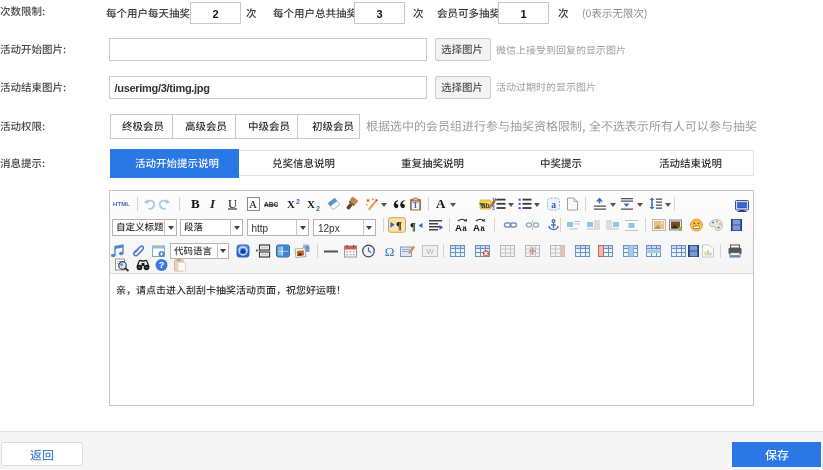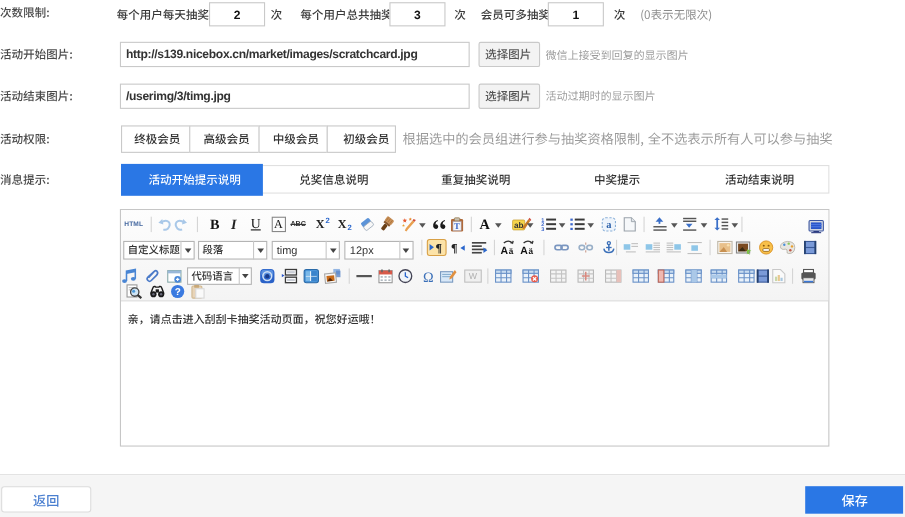--- a/index.html
+++ b/index.html
@@ -72,21 +72,20 @@
 <div style="position:absolute;left:0.0px;top:44.25px;line-height:0"><svg width="66.1" height="13.1" viewBox="0 0 66.1 13.1" style="display:inline-block;vertical-align:middle;overflow:visible;" fill="#4a4a4a">
         <path transform="translate(0.0,9.2)" d="M0.9 -8C1.5 -7.7 2.4 -7.2 2.9 -6.9L3.4 -7.7C3 -7.9 2.1 -8.4 1.5 -8.7ZM0.4 -5.1C1 -4.8 1.9 -4.3 2.4 -4L2.9 -4.8C2.5 -5.1 1.6 -5.6 1 -5.8ZM0.6 0.1 1.4 0.8C2.1 -0.2 2.8 -1.5 3.3 -2.6L2.6 -3.3C2 -2.1 1.2 -0.7 0.6 0.1ZM3.4 -5.8V-4.8H6.3V-3.3H4.1V0.9H5V0.4H8.5V0.8H9.5V-3.3H7.3V-4.8H10.1V-5.8H7.3V-7.5C8.2 -7.6 9 -7.8 9.7 -8.1L8.9 -8.8C7.7 -8.4 5.7 -8.1 3.9 -7.9C4 -7.7 4.1 -7.3 4.1 -7C4.9 -7.1 5.6 -7.2 6.3 -7.3V-5.8ZM5 -0.5V-2.4H8.5V-0.5Z"></path>
         <path transform="translate(10.5,9.2)" d="M0.9 -8V-7.1H5V-8ZM6.7 -8.7C6.7 -7.9 6.7 -7.2 6.7 -6.5H5.3V-5.5H6.6C6.5 -3.2 6.1 -1.2 4.7 0.1C5 0.3 5.3 0.6 5.5 0.9C7 -0.6 7.5 -2.9 7.6 -5.5H9C8.9 -2 8.7 -0.7 8.5 -0.4C8.4 -0.2 8.3 -0.2 8.1 -0.2C7.9 -0.2 7.4 -0.2 6.8 -0.2C7 0 7.1 0.4 7.1 0.7C7.6 0.8 8.2 0.8 8.5 0.7C8.9 0.7 9.1 0.6 9.3 0.3C9.7 -0.2 9.8 -1.7 10 -6C10 -6.2 10 -6.5 10 -6.5H7.6C7.7 -7.2 7.7 -7.9 7.7 -8.7ZM0.9 -0.3C1.2 -0.5 1.6 -0.6 4.4 -1.3L4.6 -0.7L5.4 -1C5.3 -1.7 4.8 -2.9 4.4 -3.8L3.6 -3.6C3.8 -3.2 4 -2.6 4.1 -2.1L2 -1.7C2.3 -2.6 2.7 -3.6 3 -4.6H5.2V-5.6H0.5V-4.6H1.9C1.7 -3.5 1.3 -2.3 1.1 -2C1 -1.6 0.8 -1.3 0.6 -1.2C0.7 -1 0.9 -0.5 0.9 -0.3Z"></path>
         <path transform="translate(21.0,9.2)" d="M6.7 -7.3V-4.5H4V-4.8V-7.3ZM0.5 -4.5V-3.5H2.9C2.7 -2.2 2.2 -0.8 0.5 0.2C0.8 0.3 1.1 0.7 1.3 0.9C3.2 -0.3 3.8 -1.9 3.9 -3.5H6.7V0.9H7.7V-3.5H10V-4.5H7.7V-7.3H9.7V-8.2H0.9V-7.3H3V-4.9V-4.5Z"></path>
         <path transform="translate(31.5,9.2)" d="M4.8 -3.5V0.9H5.7V0.4H8.6V0.9H9.6V-3.5ZM5.7 -0.4V-2.6H8.6V-0.4ZM4.5 -4.2C4.9 -4.3 5.4 -4.4 9.1 -4.7C9.2 -4.4 9.3 -4.2 9.4 -3.9L10.2 -4.4C9.9 -5.2 9.2 -6.4 8.5 -7.4L7.7 -7C8 -6.5 8.3 -6 8.6 -5.5L5.7 -5.4C6.3 -6.3 7 -7.4 7.5 -8.6L6.4 -8.9C5.9 -7.5 5.1 -6.2 4.9 -5.8C4.6 -5.4 4.4 -5.2 4.2 -5.1C4.3 -4.9 4.5 -4.4 4.5 -4.2ZM2.2 -5.8H3.1C3 -4.6 2.8 -3.6 2.5 -2.8C2.2 -3 1.9 -3.2 1.6 -3.5C1.8 -4.2 2 -5 2.2 -5.8ZM0.6 -3.1C1.1 -2.8 1.6 -2.3 2.1 -1.8C1.7 -1 1.1 -0.3 0.4 0.1C0.6 0.3 0.8 0.6 1 0.9C1.7 0.4 2.4 -0.3 2.8 -1.2C3.2 -0.8 3.5 -0.5 3.7 -0.2L4.3 -1C4.1 -1.3 3.7 -1.7 3.3 -2.1C3.7 -3.3 4 -4.8 4.1 -6.7L3.5 -6.8L3.4 -6.7H2.3C2.5 -7.4 2.6 -8.1 2.7 -8.8L1.7 -8.8C1.7 -8.2 1.6 -7.5 1.4 -6.7H0.4V-5.8H1.3C1.1 -4.8 0.8 -3.8 0.6 -3.1Z"></path>
         <path transform="translate(42.0,9.2)" d="M3.9 -2.9C4.7 -2.7 5.8 -2.3 6.4 -2L6.8 -2.7C6.2 -3 5.1 -3.3 4.3 -3.5ZM2.8 -1.5C4.3 -1.4 6.1 -0.9 7.1 -0.6L7.6 -1.3C6.5 -1.6 4.7 -2 3.3 -2.2ZM0.8 -8.4V0.9H1.8V0.5H8.7V0.9H9.7V-8.4ZM1.8 -0.4V-7.5H8.7V-0.4ZM4.3 -7.4C3.8 -6.6 2.9 -5.8 2 -5.3C2.2 -5.2 2.5 -4.9 2.7 -4.7C3 -4.9 3.2 -5.1 3.5 -5.3C3.8 -5 4.1 -4.8 4.5 -4.5C3.6 -4.2 2.7 -3.9 1.8 -3.7C2 -3.5 2.2 -3.2 2.3 -2.9C3.3 -3.2 4.4 -3.5 5.3 -4C6.2 -3.6 7.1 -3.2 8.1 -3C8.2 -3.3 8.5 -3.6 8.6 -3.8C7.8 -3.9 6.9 -4.2 6.1 -4.5C6.9 -5 7.5 -5.6 8 -6.3L7.4 -6.6L7.3 -6.6H4.7C4.9 -6.8 5 -7 5.1 -7.2ZM4.1 -5.8 6.6 -5.8C6.2 -5.5 5.8 -5.2 5.3 -4.9C4.8 -5.2 4.4 -5.5 4.1 -5.8Z"></path>
         <path transform="translate(52.5,9.2)" d="M1.8 -8.6V-5.1C1.8 -3.3 1.7 -1.3 0.3 0.1C0.6 0.3 0.9 0.7 1.1 0.9C2.1 -0.1 2.5 -1.3 2.7 -2.6H6.9V0.9H8V-3.6H2.8C2.8 -4.1 2.8 -4.6 2.8 -5.1V-5.2H9.5V-6.2H6.7V-8.9H5.6V-6.2H2.8V-8.6Z"></path>
         <path transform="translate(63.0,9.2)" d="M1.6 -4C2 -4 2.4 -4.3 2.4 -4.8C2.4 -5.3 2 -5.7 1.6 -5.7C1.1 -5.7 0.8 -5.3 0.8 -4.8C0.8 -4.3 1.1 -4 1.6 -4ZM1.6 0.1C2 0.1 2.4 -0.2 2.4 -0.7C2.4 -1.2 2 -1.6 1.6 -1.6C1.1 -1.6 0.8 -1.2 0.8 -0.7C0.8 -0.2 1.1 0.1 1.6 0.1Z"></path>
       </svg></div>
 <div style="position:absolute;left:108.5px;top:38.0px;width:318px;height:23px;border:1px solid #c9c9c9;background:#fff"></div>
-<div style="position:absolute;left:114.5px;top:50.0px;transform:translateY(-50%);font:700 11px 'Liberation Sans',sans-serif;color:#333;white-space:pre;letter-spacing:-0.3px">http://s139.nicebox.cn/market/images/scratchcard.jpg</div>
 <div style="position:absolute;left:435px;top:38.0px;width:56px;height:23px;border:1px solid #c9c9c9;background:#f3f3f3;border-radius:2px"></div>
 <div style="position:absolute;left:441.0px;top:44.25px;line-height:0"><svg width="42.0" height="13.1" viewBox="0 0 42.0 13.1" style="display:inline-block;vertical-align:middle;overflow:visible;" fill="#555">
         <path transform="translate(0.0,9.2)" d="M0.6 -8C1.2 -7.5 1.9 -6.7 2.2 -6.2L3 -6.8C2.6 -7.4 1.9 -8.1 1.3 -8.5ZM4.6 -8.5C4.3 -7.6 3.9 -6.7 3.3 -6.1C3.5 -6 4 -5.7 4.1 -5.6C4.4 -5.9 4.6 -6.2 4.8 -6.6H6.3V-5.2H3.3V-4.3H5.2C5 -3.1 4.6 -2.2 3.1 -1.7C3.3 -1.5 3.6 -1.1 3.7 -0.9C5.5 -1.6 6 -2.8 6.2 -4.3H7.1V-2.2C7.1 -1.2 7.3 -0.9 8.1 -0.9C8.3 -0.9 8.9 -0.9 9.1 -0.9C9.8 -0.9 10 -1.3 10.1 -2.7C9.9 -2.7 9.5 -2.9 9.3 -3C9.2 -2 9.2 -1.9 9 -1.9C8.9 -1.9 8.4 -1.9 8.3 -1.9C8.1 -1.9 8.1 -1.9 8.1 -2.2V-4.3H10V-5.2H7.3V-6.6H9.6V-7.5H7.3V-8.8H6.3V-7.5H5.2C5.3 -7.7 5.4 -8 5.5 -8.3ZM2.7 -4.8H0.5V-3.9H1.8V-0.9C1.3 -0.7 0.9 -0.3 0.4 0.1L1.1 0.9C1.7 0.3 2.2 -0.3 2.6 -0.3C2.9 -0.3 3.2 0 3.6 0.3C4.3 0.7 5.1 0.8 6.4 0.8C7.4 0.8 9.1 0.7 9.9 0.7C9.9 0.4 10.1 -0.1 10.2 -0.4C9.1 -0.2 7.5 -0.1 6.4 -0.1C5.3 -0.1 4.4 -0.2 3.7 -0.6C3.3 -0.9 3 -1.1 2.7 -1.2Z"></path>
         <path transform="translate(10.5,9.2)" d="M1.8 -8.9V-6.8H0.5V-5.9H1.8V-3.8L0.3 -3.4L0.6 -2.5L1.8 -2.8V-0.3C1.8 -0.1 1.7 -0.1 1.6 -0.1C1.4 -0.1 1.1 -0.1 0.6 -0.1C0.8 0.2 0.9 0.6 0.9 0.9C1.6 0.9 2 0.8 2.3 0.7C2.6 0.5 2.7 0.3 2.7 -0.3V-3.1L3.9 -3.5L3.7 -4.4L2.7 -4.1V-5.9H3.9V-6.8H2.7V-8.9ZM8.2 -7.5C7.9 -7 7.5 -6.6 7 -6.2C6.5 -6.6 6.1 -7 5.8 -7.5ZM4.2 -8.4V-7.5H4.8C5.2 -6.8 5.7 -6.3 6.2 -5.8C5.4 -5.3 4.5 -4.9 3.7 -4.7C3.9 -4.5 4.1 -4.2 4.2 -3.9C5.1 -4.2 6.1 -4.6 6.9 -5.2C7.7 -4.6 8.7 -4.2 9.7 -3.9C9.8 -4.2 10.1 -4.5 10.3 -4.8C9.3 -5 8.5 -5.3 7.7 -5.7C8.5 -6.4 9.2 -7.2 9.6 -8.1L9 -8.4L8.9 -8.4ZM6.4 -4.3V-3.5H4.4V-2.6H6.4V-1.6H3.8V-0.8H6.4V0.9H7.4V-0.8H10.1V-1.6H7.4V-2.6H9.4V-3.5H7.4V-4.3Z"></path>
         <path transform="translate(21.0,9.2)" d="M3.9 -2.9C4.7 -2.7 5.8 -2.3 6.4 -2L6.8 -2.7C6.2 -3 5.1 -3.3 4.3 -3.5ZM2.8 -1.5C4.3 -1.4 6.1 -0.9 7.1 -0.6L7.6 -1.3C6.5 -1.6 4.7 -2 3.3 -2.2ZM0.8 -8.4V0.9H1.8V0.5H8.7V0.9H9.7V-8.4ZM1.8 -0.4V-7.5H8.7V-0.4ZM4.3 -7.4C3.8 -6.6 2.9 -5.8 2 -5.3C2.2 -5.2 2.5 -4.9 2.7 -4.7C3 -4.9 3.2 -5.1 3.5 -5.3C3.8 -5 4.1 -4.8 4.5 -4.5C3.6 -4.2 2.7 -3.9 1.8 -3.7C2 -3.5 2.2 -3.2 2.3 -2.9C3.3 -3.2 4.4 -3.5 5.3 -4C6.2 -3.6 7.1 -3.2 8.1 -3C8.2 -3.3 8.5 -3.6 8.6 -3.8C7.8 -3.9 6.9 -4.2 6.1 -4.5C6.9 -5 7.5 -5.6 8 -6.3L7.4 -6.6L7.3 -6.6H4.7C4.9 -6.8 5 -7 5.1 -7.2ZM4.1 -5.8 6.6 -5.8C6.2 -5.5 5.8 -5.2 5.3 -4.9C4.8 -5.2 4.4 -5.5 4.1 -5.8Z"></path>
         <path transform="translate(31.5,9.2)" d="M1.8 -8.6V-5.1C1.8 -3.3 1.7 -1.3 0.3 0.1C0.6 0.3 0.9 0.7 1.1 0.9C2.1 -0.1 2.5 -1.3 2.7 -2.6H6.9V0.9H8V-3.6H2.8C2.8 -4.1 2.8 -4.6 2.8 -5.1V-5.2H9.5V-6.2H6.7V-8.9H5.6V-6.2H2.8V-8.6Z"></path>
       </svg></div>
 <div style="position:absolute;left:496.0px;top:44.50px;line-height:0"><svg width="130.0" height="12.5" viewBox="0 0 130.0 12.5" style="display:inline-block;vertical-align:middle;overflow:visible;" fill="#9a9a9a">
         <path transform="translate(0.0,8.8)" d="M2 -8.4C1.6 -7.7 0.9 -6.9 0.3 -6.4C0.4 -6.3 0.6 -6 0.7 -5.8C1.4 -6.4 2.2 -7.3 2.7 -8.2ZM3.3 -3.2V-2C3.3 -1.3 3.2 -0.4 2.5 0.3C2.7 0.4 2.9 0.6 3 0.8C3.8 -0 3.9 -1.2 3.9 -2V-2.6H5.2V-1.4C5.2 -1 5.1 -0.9 5 -0.8C5 -0.6 5.2 -0.3 5.2 -0.2C5.4 -0.3 5.6 -0.5 6.8 -1.3C6.7 -1.5 6.7 -1.7 6.6 -1.9L5.9 -1.4V-3.2ZM7.4 -5.7H8.6C8.4 -4.5 8.2 -3.4 7.9 -2.5C7.6 -3.3 7.4 -4.3 7.3 -5.3ZM2.8 -4.5V-3.8H6.2V-3.9C6.3 -3.8 6.5 -3.6 6.5 -3.5C6.7 -3.7 6.8 -3.9 6.9 -4.2C7 -3.3 7.2 -2.4 7.5 -1.7C7.1 -0.9 6.5 -0.2 5.7 0.3C5.8 0.4 6.1 0.7 6.1 0.8C6.8 0.3 7.4 -0.2 7.8 -0.9C8.2 -0.2 8.6 0.4 9.2 0.8C9.3 0.6 9.5 0.3 9.7 0.2C9.1 -0.2 8.6 -0.8 8.2 -1.6C8.8 -2.7 9.1 -4.1 9.2 -5.7H9.6V-6.3H7.5C7.7 -7 7.8 -7.6 7.8 -8.3L7.1 -8.4C7 -6.8 6.7 -5.3 6.2 -4.3V-4.5ZM3 -7.6V-5.2H6.2V-7.6H5.6V-5.8H4.9V-8.4H4.3V-5.8H3.6V-7.6ZM2.2 -6.4C1.7 -5.3 0.9 -4.3 0.2 -3.6C0.3 -3.4 0.5 -3.1 0.6 -2.9C0.9 -3.2 1.2 -3.5 1.5 -3.9V0.8H2.2V-4.9C2.4 -5.3 2.7 -5.8 2.9 -6.2Z"></path>
         <path transform="translate(10.0,8.8)" d="M3.8 -5.3V-4.7H8.7V-5.3ZM3.8 -3.9V-3.3H8.7V-3.9ZM3.1 -6.8V-6.1H9.5V-6.8ZM5.4 -8.2C5.7 -7.7 6 -7.2 6.1 -6.8L6.8 -7.1C6.7 -7.5 6.4 -8 6.1 -8.4ZM3.7 -2.4V0.8H4.3V0.4H8.1V0.8H8.8V-2.4ZM4.3 -0.2V-1.8H8.1V-0.2ZM2.6 -8.4C2 -6.9 1.2 -5.4 0.3 -4.4C0.5 -4.2 0.7 -3.8 0.7 -3.7C1.1 -4 1.4 -4.5 1.7 -5V0.8H2.4V-6.2C2.7 -6.8 3 -7.5 3.2 -8.2Z"></path>
@@ -305,21 +304,21 @@
       </svg></div>
 <div style="position:absolute;left:409px;top:204px;transform:translateY(-50%);line-height:0"><svg width="13" height="13" viewBox="0 0 13 13" style="overflow:visible">
         <rect x="1" y="1.5" width="11" height="11.5" rx="1.2" fill="#b06a3a"></rect>
         <rect x="4" y="0.5" width="5" height="2.8" rx="0.8" fill="#c8c0b0" stroke="#8a6a3a" stroke-width="0.6"></rect>
         <rect x="2.8" y="4" width="7.4" height="8" fill="#f4f6fa" stroke="#aab" stroke-width="0.5"></rect>
         <text x="6.5" y="10.8" font-size="8" font-weight="bold" fill="#3a66c8" text-anchor="middle" font-family="Liberation Serif">T</text>
       </svg></div>
 <div style="position:absolute;left:428px;top:197.0px;width:1px;height:14px;background:#d5d5d5"></div>
 <div style="position:absolute;left:436px;top:204.0px;transform:translateY(-50%);font:700 13px 'Liberation Serif',serif;color:#111;white-space:pre;">A</div>
 <div style="position:absolute;left:450px;top:202.5px;width:0;height:0;border-left:3.5px solid transparent;border-right:3.5px solid transparent;border-top:4px solid #555"></div>
-<div style="position:absolute;left:466px;top:204px;transform:translateY(-50%);line-height:0"><svg width="16" height="13" viewBox="0 0 16 13" style="overflow:visible">
+<div style="position:absolute;left:480px;top:204px;transform:translateY(-50%);line-height:0"><svg width="16" height="13" viewBox="0 0 16 13" style="overflow:visible">
         <rect x="0" y="2.5" width="11" height="9" rx="1" fill="#f5d44a" stroke="#c8a030" stroke-width="0.7"></rect>
         <text x="1.2" y="10" font-size="7.5" font-weight="bold" fill="#333" font-family="Liberation Sans">ab</text>
         <path d="M14.5 1.5 L9.5 8.5 L9 11 L11.5 10 L16 3.5 Z" fill="#c87a28"></path>
         <path d="M14.5 1.5 L16 3.5 L17 2.5 L15.5 0.5 Z" fill="#d04a3a"></path>
       </svg></div>
 <div style="position:absolute;left:479px;top:202.5px;width:0;height:0;border-left:3.5px solid transparent;border-right:3.5px solid transparent;border-top:4px solid #555"></div>
 <div style="position:absolute;left:492px;top:204px;transform:translateY(-50%);line-height:0"><svg width="13.5" height="13" viewBox="0 0 13.5 13" style="overflow:visible">
         <text x="0" y="4.2" font-size="5" font-weight="bold" fill="#3a66cc" font-family="Liberation Sans">1</text>
         <rect x="4.5" y="1.2" width="9" height="1.8" fill="#3a3a3a"></rect>
         <text x="0" y="8.4" font-size="5" font-weight="bold" fill="#3a66cc" font-family="Liberation Sans">2</text>
@@ -390,21 +389,21 @@
 <div style="position:absolute;left:164px;top:218.5px;width:1px;height:17px;background:#c8c8c8"></div>
 <div style="position:absolute;left:167.5px;top:226.0px;width:0;height:0;border-left:3.5px solid transparent;border-right:3.5px solid transparent;border-top:4px solid #444"></div>
 <div style="position:absolute;left:180px;top:218.5px;width:63px;height:17px;border:1px solid #b4b4b4;background:#fff"></div>
 <div style="position:absolute;left:184.0px;top:222.25px;line-height:0"><svg width="19.0" height="11.9" viewBox="0 0 19.0 11.9" style="display:inline-block;vertical-align:middle;overflow:visible;" fill="#333">
         <path transform="translate(0.0,8.4)" d="M7.9 -7.7 7 -7.7H5.9L5 -7.7V-6.5C5 -5.8 4.9 -5 4 -4.4C4.2 -4.3 4.5 -4 4.6 -3.8C5.7 -4.5 5.9 -5.6 5.9 -6.5V-6.9H7V-5.3C7 -4.6 7.2 -4.3 7.9 -4.3C8.1 -4.3 8.4 -4.3 8.6 -4.3C8.8 -4.3 9 -4.3 9.1 -4.3C9.1 -4.5 9 -4.8 9 -5C8.9 -5 8.7 -5 8.6 -5C8.5 -5 8.1 -5 8 -5C7.9 -5 7.9 -5.1 7.9 -5.3ZM4.4 -3.7V-3H5.2L4.7 -2.8C5 -2.1 5.4 -1.4 5.9 -0.9C5.3 -0.4 4.5 -0.1 3.7 0.1C3.9 0.3 4.1 0.6 4.2 0.8C5.1 0.6 5.9 0.2 6.5 -0.3C7.1 0.2 7.8 0.6 8.6 0.8C8.7 0.6 9 0.2 9.2 0C8.4 -0.2 7.7 -0.5 7.2 -0.9C7.8 -1.5 8.3 -2.4 8.5 -3.6L8 -3.8L7.8 -3.7ZM5.5 -3H7.5C7.2 -2.3 6.9 -1.8 6.5 -1.4C6.1 -1.8 5.7 -2.4 5.5 -3ZM1.1 -7.1V-1.7L0.3 -1.6L0.4 -0.7L1.1 -0.8V0.6H1.9V-1L4.2 -1.3L4.1 -2.1L1.9 -1.8V-3H4V-3.8H1.9V-4.9H4V-5.7H1.9V-6.6C2.7 -6.8 3.6 -7.1 4.3 -7.4L3.6 -8.1C3 -7.8 2 -7.4 1.1 -7.1Z"></path>
         <path transform="translate(9.5,8.4)" d="M0.5 0.1 1.2 0.8C1.8 0.1 2.4 -0.8 3 -1.6L2.4 -2.2C1.8 -1.4 1.1 -0.5 0.5 0.1ZM1 -5.4C1.5 -5.1 2.2 -4.7 2.6 -4.4L3.1 -5.1C2.7 -5.4 2 -5.8 1.5 -6ZM0.3 -3.6C0.9 -3.3 1.6 -2.9 2 -2.5L2.5 -3.2C2.1 -3.5 1.4 -3.9 0.9 -4.2ZM4.8 -6.2C4.4 -5.5 3.7 -4.6 2.7 -3.9C2.9 -3.8 3.2 -3.6 3.3 -3.4C3.7 -3.7 4 -4 4.3 -4.2C4.6 -4 5 -3.7 5.3 -3.5C4.5 -3 3.6 -2.7 2.7 -2.5C2.9 -2.4 3.1 -2 3.2 -1.8L3.7 -2V0.8H4.6V0.4H7.4V0.8H8.2V-2.1L8.7 -1.9C8.9 -2.1 9.1 -2.5 9.3 -2.7C8.5 -2.8 7.7 -3.1 6.9 -3.5C7.6 -4 8.2 -4.5 8.5 -5.2L8 -5.5L7.8 -5.5H5.4L5.7 -6ZM4.6 -0.3V-1.4H7.4V-0.3ZM4.8 -4.8H7.3C6.9 -4.5 6.6 -4.2 6.1 -3.9C5.6 -4.2 5.2 -4.5 4.8 -4.8ZM8.2 -2.1H4.1C4.8 -2.3 5.5 -2.6 6.1 -3C6.8 -2.6 7.5 -2.3 8.2 -2.1ZM0.6 -7.4V-6.6H2.6V-5.9H3.5V-6.6H5.9V-5.9H6.8V-6.6H9V-7.4H6.8V-8H5.9V-7.4H3.5V-8H2.6V-7.4Z"></path>
       </svg></div>
 <div style="position:absolute;left:230px;top:218.5px;width:1px;height:17px;background:#c8c8c8"></div>
 <div style="position:absolute;left:233.5px;top:226.0px;width:0;height:0;border-left:3.5px solid transparent;border-right:3.5px solid transparent;border-top:4px solid #444"></div>
 <div style="position:absolute;left:246.5px;top:218.5px;width:62.5px;height:17px;border:1px solid #b4b4b4;background:#fff"></div>
-<div style="position:absolute;left:251.5px;top:227.5px;transform:translateY(-50%);font:400 10px 'Liberation Sans',sans-serif;color:#333;white-space:pre;">timg</div>
+<div style="position:absolute;left:251.5px;top:227.5px;transform:translateY(-50%);font:400 10px 'Liberation Sans',sans-serif;color:#333;white-space:pre;">http</div>
 <div style="position:absolute;left:296.0px;top:218.5px;width:1px;height:17px;background:#c8c8c8"></div>
 <div style="position:absolute;left:299.5px;top:226.0px;width:0;height:0;border-left:3.5px solid transparent;border-right:3.5px solid transparent;border-top:4px solid #444"></div>
 <div style="position:absolute;left:313px;top:218.5px;width:62.6px;height:17px;border:1px solid #b4b4b4;background:#fff"></div>
 <div style="position:absolute;left:318px;top:227.5px;transform:translateY(-50%);font:400 10px 'Liberation Sans',sans-serif;color:#333;white-space:pre;">12px</div>
 <div style="position:absolute;left:362.6px;top:218.5px;width:1px;height:17px;background:#c8c8c8"></div>
 <div style="position:absolute;left:366.1px;top:226.0px;width:0;height:0;border-left:3.5px solid transparent;border-right:3.5px solid transparent;border-top:4px solid #444"></div>
 <div style="position:absolute;left:382.5px;top:218.0px;width:1px;height:14px;background:#d5d5d5"></div>
 <div style="position:absolute;left:387.5px;top:225px;transform:translateY(-50%);line-height:0"><svg width="18" height="15.5" viewBox="0 0 18 15.5" style="overflow:visible">
         <rect x="0.5" y="0.5" width="17" height="14.5" rx="2" fill="#fce3a8" stroke="#d8a046"></rect>
         <path d="M2.5 4.5 L6.5 7.5 L2.5 10.5 Z" fill="#2a66cc"></path>

